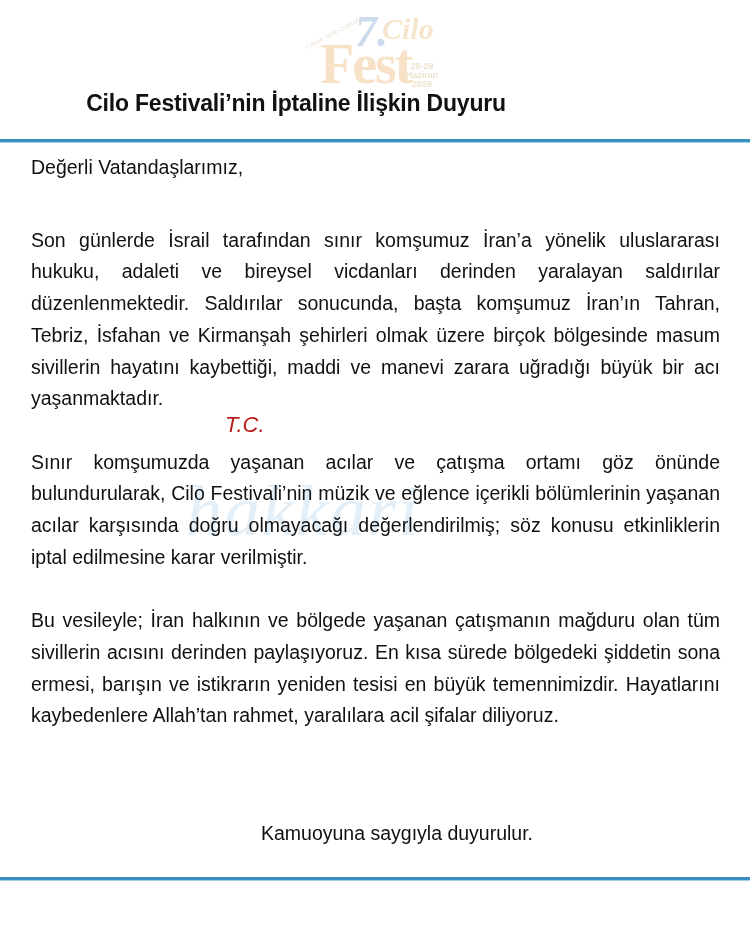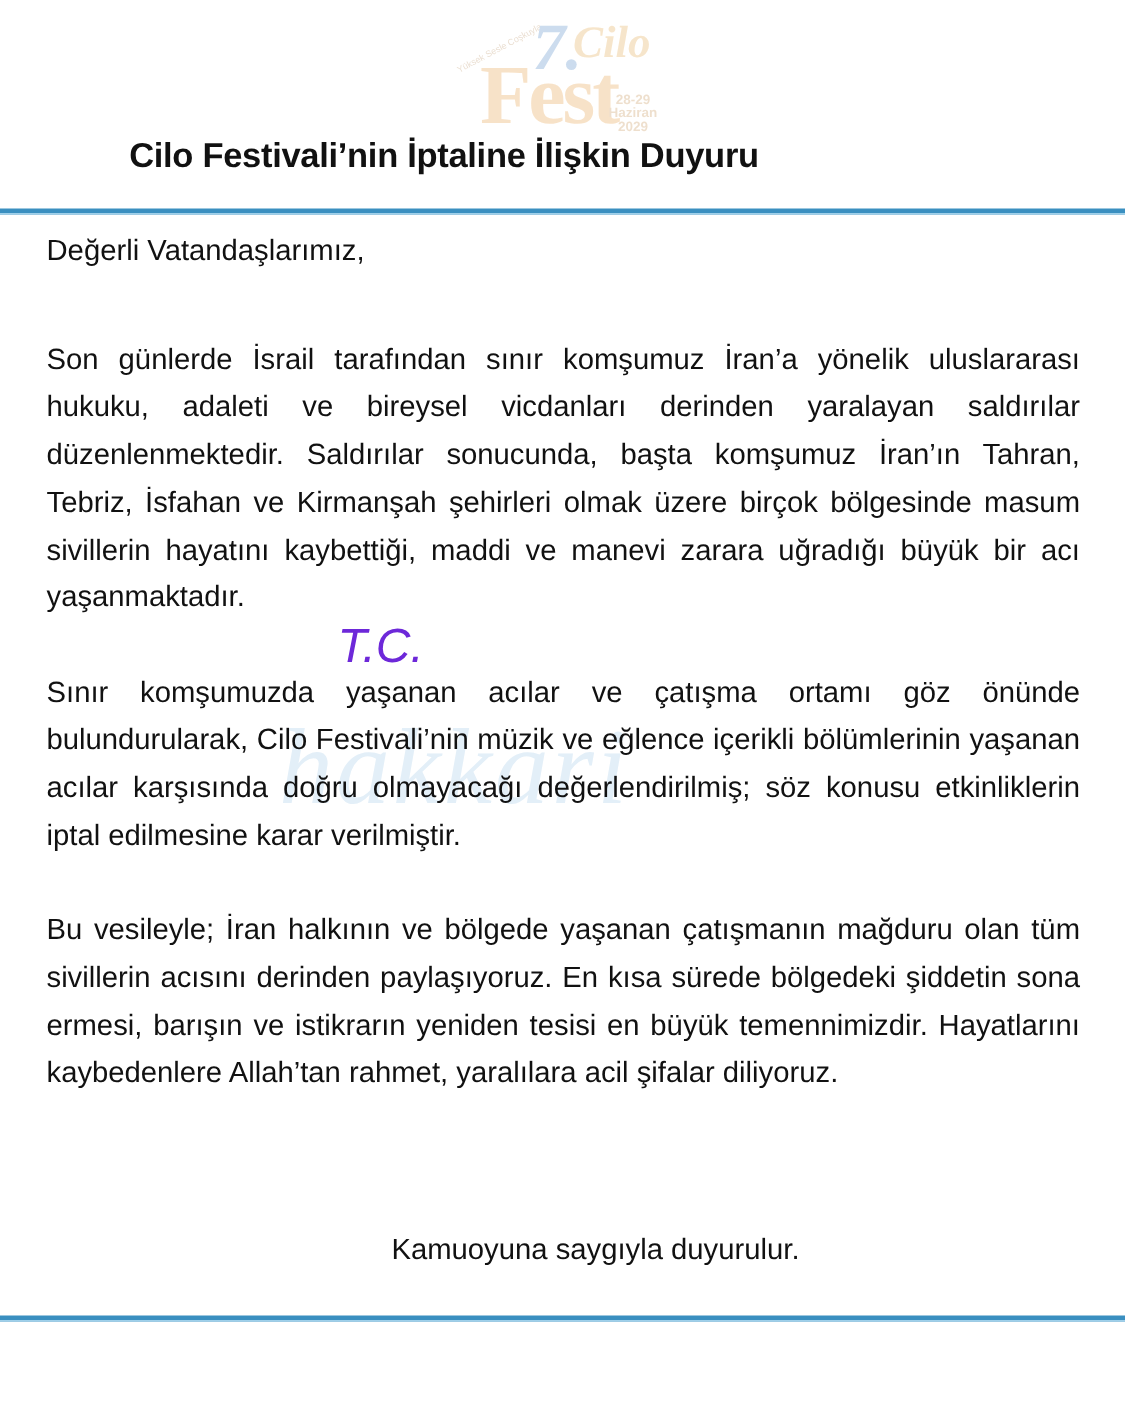--- a/index.html
+++ b/index.html
@@ -8,21 +8,21 @@
   .logo .seven { position: absolute; left: 55px; top: 0px; font-family: "Liberation Serif", serif; font-size: 44px; font-weight: bold; color: #4a84c4; font-style: italic; }
   .logo .cilo { position: absolute; left: 82px; top: 6px; font-family: "Liberation Serif", serif; font-size: 30px; font-weight: bold; color: #e2a548; font-style: italic; }
   .logo .fest { position: absolute; left: 20px; top: 26px; font-family: "Liberation Serif", serif; font-size: 56px; font-weight: bold; color: #e69a3c; letter-spacing: -2px; }
   .logo .arc { position: absolute; left: 2px; top: 24px; font-size: 6px; color: #b58a5a; transform: rotate(-28deg); }
   .logo .dates { position: absolute; left: 94px; top: 56px; font-size: 9px; color: #c49050; font-family: Liberation Sans, sans-serif; font-weight: bold; line-height: 9px; text-align: center; }
   .title { position: absolute; top: 90px; left: 0; width: 592px; text-align: center; font-size: 23px; font-weight: bold; color: #111; letter-spacing: -0.2px; }
   .rule { position: absolute; left: 0; width: 750px; height: 3px; background: #3a8fc0; border-bottom: 1px solid #9fd0ea; }
   .rule.top { top: 139px; }
   .rule.bottom { top: 877px; }
   .watermark { position: absolute; left: 170px; top: 410px; width: 380px; height: 240px; pointer-events: none; }
-  .watermark .tc { position: absolute; left: 55px; top: 2px; font-size: 32px; color: #6d28d9; font-style: italic; }
+  .watermark .tc { position: absolute; left: 55px; top: 2px; font-size: 22px; color: #b91c1c; font-style: italic; }
   .watermark .hakkari { position: absolute; left: 0px; top: 60px; font-size: 72px; color: #e3eff8; font-style: italic; font-family: "Liberation Serif", serif; letter-spacing: 2px; margin-left: 16px; }
   .watermark .valiligi { position: absolute; left: 205px; top: 185px; font-size: 34px; color: #e3eff8; font-style: italic; }
   .content { position: absolute; top: 152px; left: 31px; width: 689px; font-size: 19.5px; line-height: 31.7px; }
   .content p { margin: 0 0 31.7px 0; text-align: justify; }
   .content p.greet { margin-bottom: 41px; }
   .closing { position: absolute; top: 822px; left: 0; width: 750px; text-align: center; font-size: 19.5px; padding-left: 22px; }
 </style>
 </head>
 <body>
 

